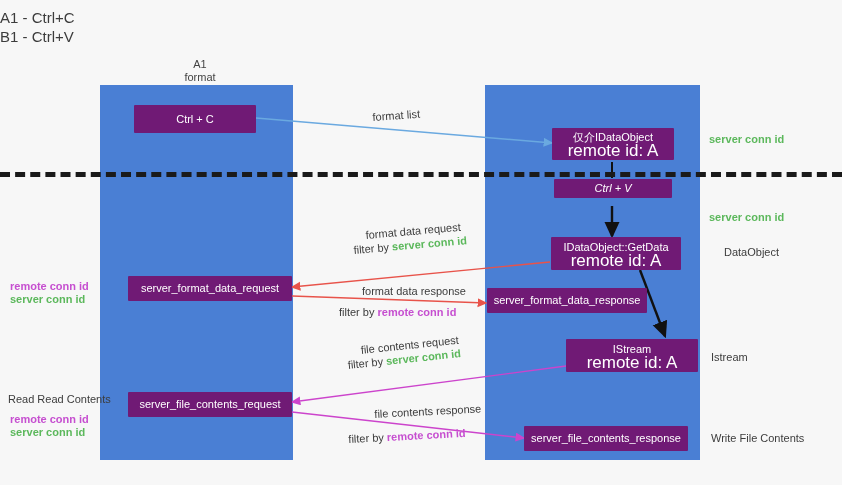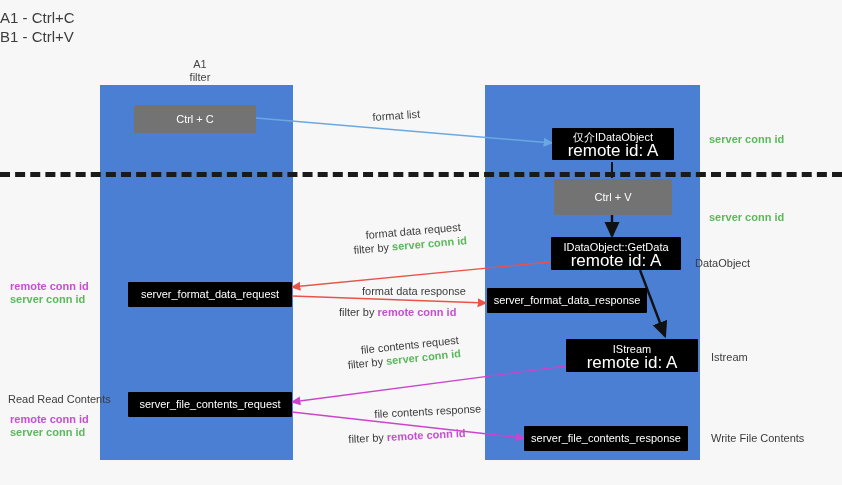--- a/index.html
+++ b/index.html
@@ -26,22 +26,22 @@
   }
   .lane.a{left:100px;top:85px;width:193px;height:375px;}
   .lane.b{left:485px;top:85px;width:215px;height:375px;}
 
   .node{
     position:absolute;box-sizing:border-box;
     display:flex;flex-direction:column;align-items:center;justify-content:center;
     color:#fff;font-size:11px;line-height:13px;text-align:center;
     border-radius:1px;
   }
-  .node.green{background:#737373;}
-  .node.orange{background:#000000;}
+  .node.green{background:#701a75;}
+  .node.orange{background:#701a75;}
   .node .l2{font-size:17px;}
 
   .divider{
     position:absolute;left:0;top:172px;width:842px;height:0;
     border-top:5px dashed #1a1a1a;
   }
 
   .side-label{
     position:absolute;font-size:11px;line-height:14px;color:#3c3c3c;
   }
@@ -61,21 +61,21 @@
 
 <div id="stage">
 
   <div class="title">
     <div>A1 - Ctrl+C</div>
     <div>B1 - Ctrl+V</div>
   </div>
 
   <div class="lane-head" style="left:140px;top:58px;width:120px;">
     <div>A1</div>
-    <div>filter</div>
+    <div>format</div>
   </div>
   <div class="lane-head" style="left:533px;top:58px;width:120px;margin-top:28px;">
     <div>B1</div>
     <div>connection</div>
   </div>
 
   <div class="lane a"></div>
   <div class="lane b"></div>
 
   <svg class="wires" viewBox="0 0 842 485">
@@ -115,30 +115,30 @@
 
   <div class="node green" style="left:134px;top:105px;width:122px;height:28px;">
     <div>Ctrl + C</div>
   </div>
 
   <div class="node orange" style="left:552px;top:128px;width:122px;height:32px;">
     <div>仅介IDataObject</div>
     <div class="l2">remote id: A</div>
   </div>
 
-  <div class="node green" style="left:554px;top:179px;width:118px;height:36px;">
+  <div class="node green" style="left:554px;top:179px;width:118px;height:19px;font-style:italic;">
     <div>Ctrl + V</div>
   </div>
 
   <div class="node orange" style="left:551px;top:237px;width:130px;height:33px;">
     <div>IDataObject::GetData</div>
     <div class="l2">remote id: A</div>
   </div>
 
-  <div class="node orange" style="left:128px;top:276px;width:164px;height:25px;margin-top:6px;">
+  <div class="node orange" style="left:128px;top:276px;width:164px;height:25px;">
     <div>server_format_data_request</div>
   </div>
 
   <div class="node orange" style="left:487px;top:288px;width:160px;height:25px;">
     <div>server_format_data_response</div>
   </div>
 
   <div class="node orange" style="left:566px;top:339px;width:132px;height:33px;">
     <div>IStream</div>
     <div class="l2">remote id: A</div>
@@ -169,21 +169,21 @@
     <span>filter by </span><span class="green-t">server conn id</span>
   </div>
 
   <div class="edge-label rot" style="left:374px;top:407px;transform:rotate(-3deg);">file contents response</div>
   <div class="edge-label rot" style="left:348px;top:432px;transform:rotate(-3deg);">
     <span>filter by </span><span class="magenta-t">remote conn id</span>
   </div>
 
   <div class="side-label green-t" style="left:709px;top:132px;">server conn id</div>
   <div class="side-label green-t" style="left:709px;top:210px;">server conn id</div>
-  <div class="side-label" style="left:695px;top:245px;margin-top:11px;">DataObject</div>
+  <div class="side-label" style="left:724px;top:245px;">DataObject</div>
   <div class="side-label" style="left:711px;top:350px;">Istream</div>
   <div class="side-label" style="left:711px;top:431px;">Write File Contents</div>
 
   <div class="side-label magenta-t" style="left:10px;top:279px;">remote conn id</div>
   <div class="side-label green-t" style="left:10px;top:292px;">server conn id</div>
 
   <div class="side-label" style="left:8px;top:392px;">Read Read Contents</div>
   <div class="side-label magenta-t" style="left:10px;top:412px;">remote conn id</div>
   <div class="side-label green-t" style="left:10px;top:425px;">server conn id</div>
 

